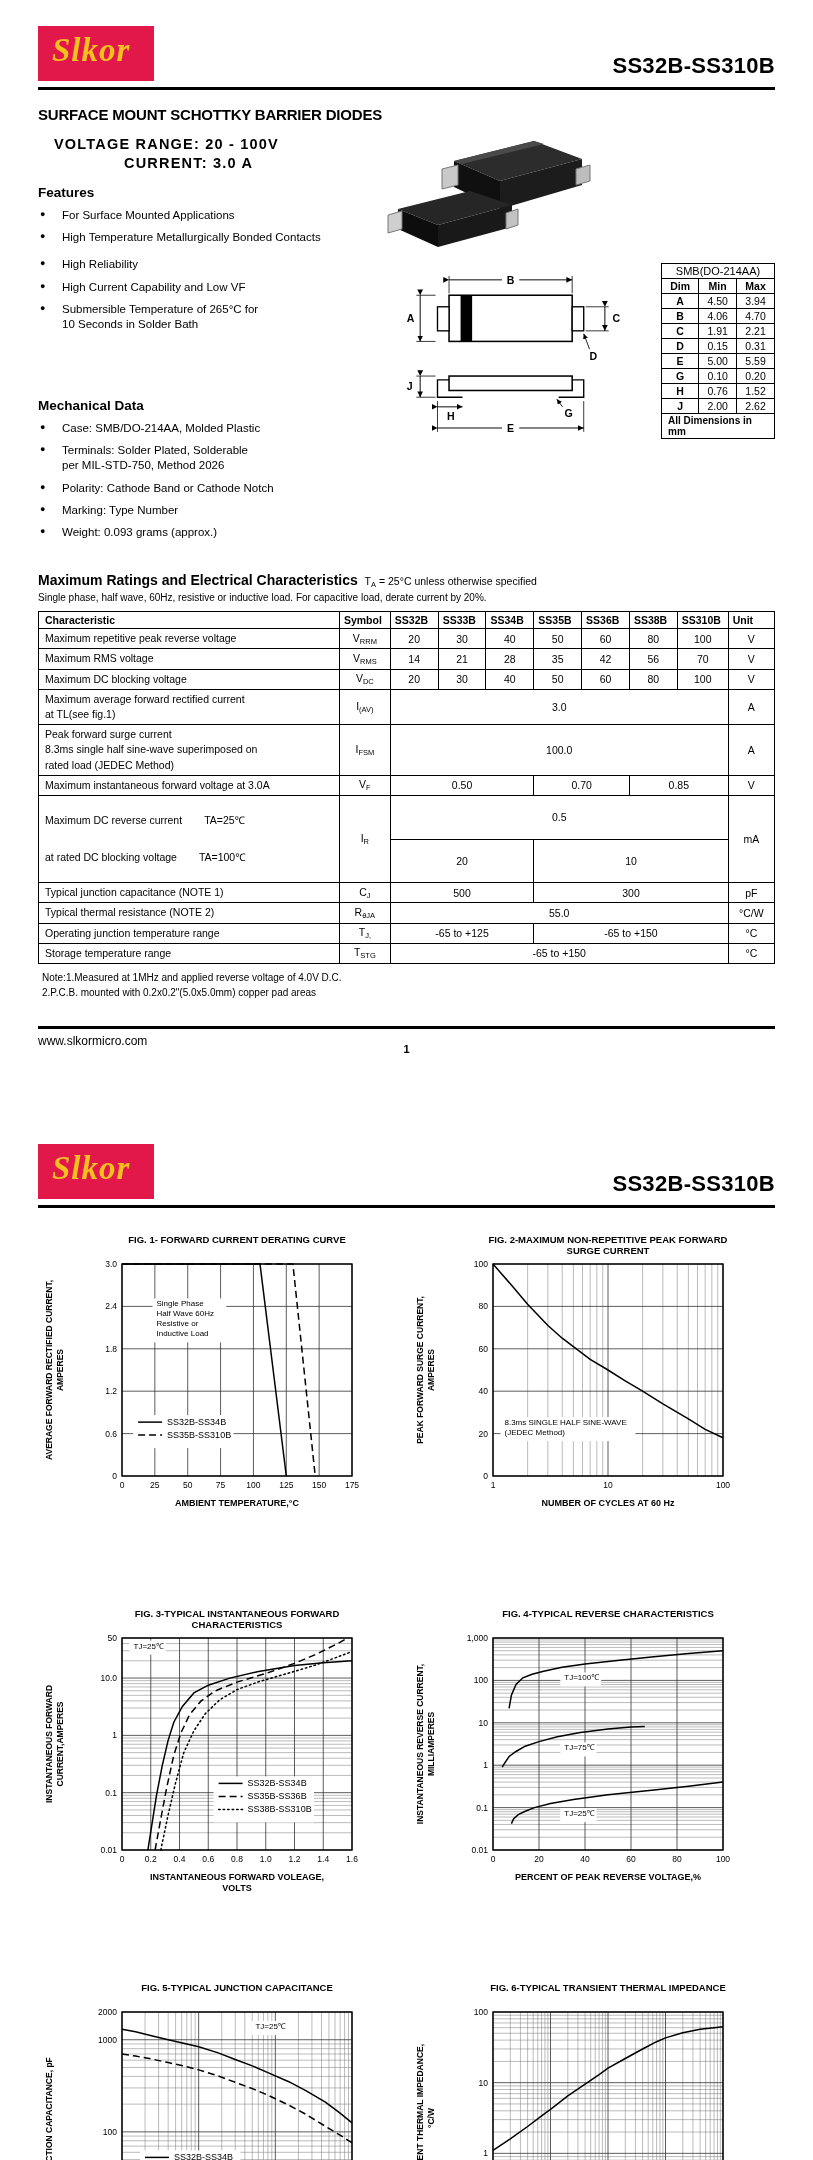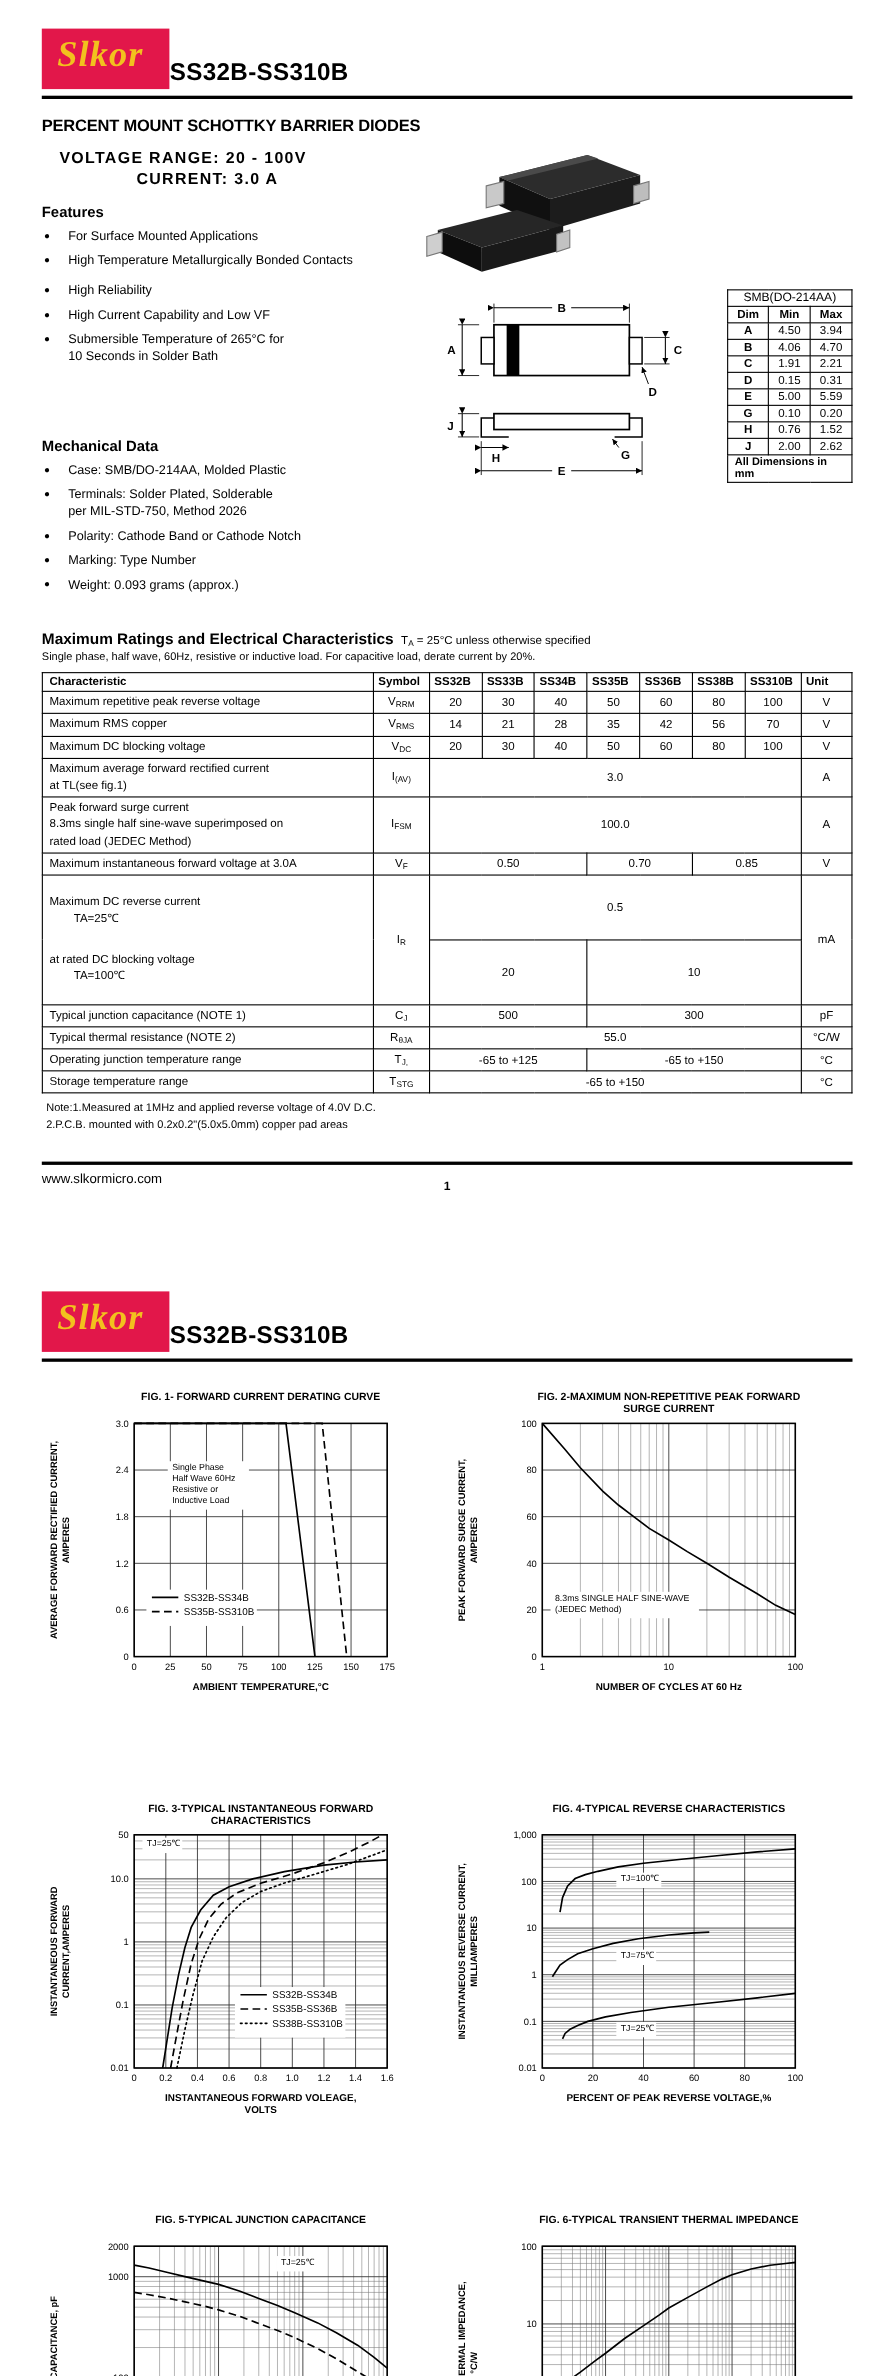--- a/index.html
+++ b/index.html
@@ -1,19 +1,19 @@
 <!DOCTYPE html>
 <html><head>
 <meta charset="utf-8">
 <style>
   html,body{margin:0;padding:0;background:#fff;}
   body{width:813px;font-family:"Liberation Sans",sans-serif;color:#000;-webkit-font-smoothing:antialiased;}
   .page{position:relative;padding:26px 38px 0 38px;}
   
-  .hdr{display:flex;justify-content:flex-start;align-items:flex-end;border-bottom:3.5px solid #000;padding-bottom:6px;}
+  .hdr{display:flex;justify-content:space-between;align-items:flex-end;border-bottom:3.5px solid #000;padding-bottom:6px;}
   .logo{background:#e2174a;color:#f2c11e;font-family:"Liberation Serif",serif;font-style:italic;font-weight:bold;
         font-size:33px;line-height:1;padding:8px 24px 14px 14px;letter-spacing:1px;}
   .part{font-size:22px;font-weight:bold;letter-spacing:.3px;padding-bottom:2px;}
   
   .h1{font-size:15px;font-weight:bold;letter-spacing:-.2px;margin:16px 0 10px 0;}
   .vline{font-size:14.5px;font-weight:bold;letter-spacing:1.2px;margin:3px 0 0 16px;}
   .vline2{margin-left:86px;}
   .sect{font-size:13.5px;font-weight:bold;margin:14px 0 8px 0;}
   .cols{display:flex;}
   .lcol{width:336px;flex:none;}
@@ -32,21 +32,21 @@
   .rat-head{margin-top:25px;font-size:14px;font-weight:bold;}
   .rat-cond{font-size:10.5px;font-weight:normal;}
   .rat-sub{font-size:10px;margin:3px 0 8px 0;}
   .rtable{border-collapse:collapse;width:100%;font-size:10.5px;}
   .rtable th,.rtable td{border:1.2px solid #000;padding:2px 4px;vertical-align:middle;}
   .rtable th{font-size:10.5px;text-align:left;}
   .rtable th.lft{text-align:left;padding-left:6px;}
   .rtable td.lbl{text-align:left;padding-left:6px;white-space:pre-line;line-height:1.45;}
   .rtable td.c{text-align:center;}
   .sub{font-size:7.5px;vertical-align:-2px;}
-  .cond-line{display:flex;flex-direction:column;}
+  .cond-line{display:flex;}
   .cond-line .cnd{margin-left:22px;}
   .notes{font-size:10px;white-space:pre-line;line-height:1.5;margin:6px 0 0 4px;}
   
   .pfoot{margin-top:26px;border-top:3.5px solid #000;padding:5px 0 4px 0;position:relative;font-size:12px;}
   .pfoot .pg{position:absolute;left:0;right:0;text-align:center;top:14px;font-size:11px;font-weight:bold;}
   .gap{height:66px;}
   
   .figs{display:grid;grid-template-columns:1fr 1fr;column-gap:4px;row-gap:34px;margin-top:22px;}
   .fig{display:flex;justify-content:center;}
   svg{font-family:"Liberation Sans",sans-serif;}
@@ -54,21 +54,21 @@
 </style>
 </head>
 <body>
 
 <div class="page">
   <div class="hdr">
     <div class="logo">Slkor</div>
     <div class="part">SS32B-SS310B</div>
   </div>
 
-  <div class="h1">PERCENT MOUNT SCHOTTKY BARRIER DIODES</div>
+  <div class="h1">SURFACE MOUNT SCHOTTKY BARRIER DIODES</div>
 
   <div class="cols">
     <div class="lcol">
       <div class="vline">VOLTAGE RANGE: 20 - 100V</div>
       <div class="vline vline2">CURRENT: 3.0 A</div>
 
       <div class="sect">Features</div>
       <div>
         <div class="blt-row">
             <span class="blt">●</span>
@@ -293,21 +293,21 @@
       <td class="c">20</td>
       <td class="c">30</td>
       <td class="c">40</td>
       <td class="c">50</td>
       <td class="c">60</td>
       <td class="c">80</td>
       <td class="c">100</td>
       <td class="c">V</td>
     </tr>
     <tr>
-      <td class="lbl">Maximum RMS copper</td>
+      <td class="lbl">Maximum RMS voltage</td>
       <td class="c"><span>V</span><span class="sub">RMS</span></td>
       <td class="c">14</td>
       <td class="c">21</td>
       <td class="c">28</td>
       <td class="c">35</td>
       <td class="c">42</td>
       <td class="c">56</td>
       <td class="c">70</td>
       <td class="c">V</td>
     </tr>

